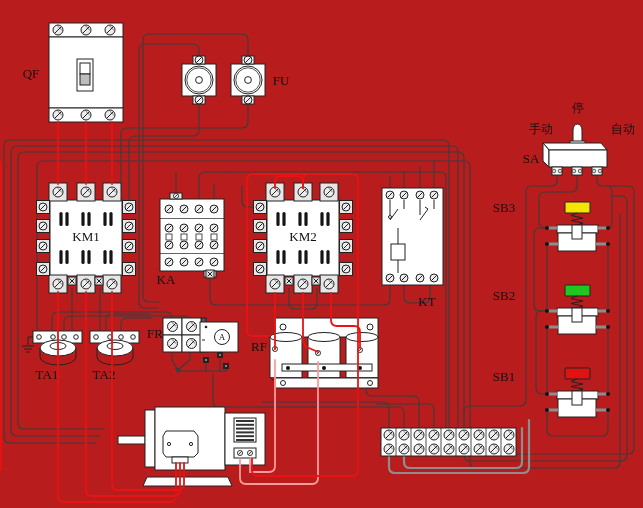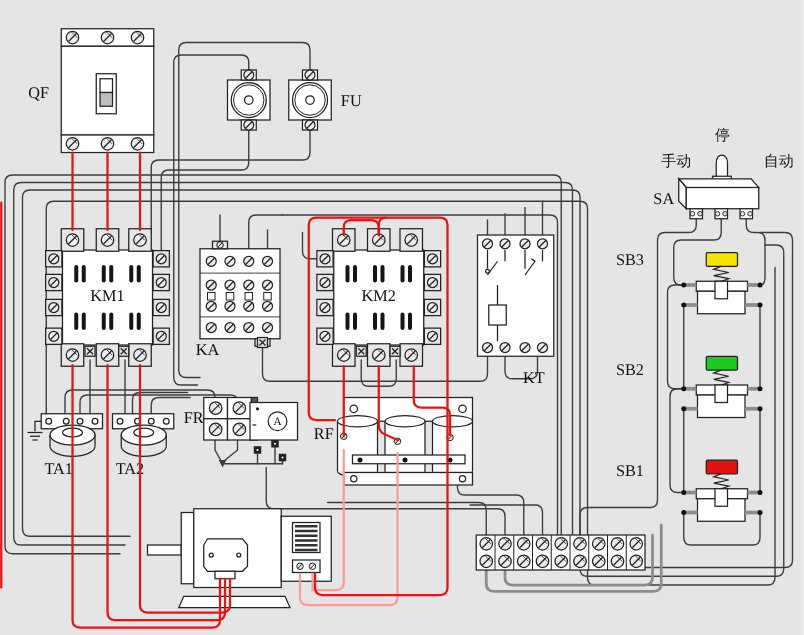--- a/index.html
+++ b/index.html
@@ -1,16 +1,16 @@
 <!DOCTYPE html>
 <html><head>
 <meta charset="utf-8">
 <style>
   html,body{margin:0;padding:0;background:#fff;}
-  .canvas{width:643px;height:508px;position:relative;background:#e5e5e5;overflow:hidden;}
+  .canvas{width:643px;height:508px;position:relative;background:#b91c1c;overflow:hidden;}
   text{font-family:"Liberation Serif","DejaVu Serif",serif;fill:#111;}
   .lbl{font-size:13px;}
   .lbl-sm{font-size:12px;}
   .lbl-a{font-size:9px;}
   svg *{vector-effect:none;}
 </style>
 </head>
 <body>
 
 <div class="canvas">

